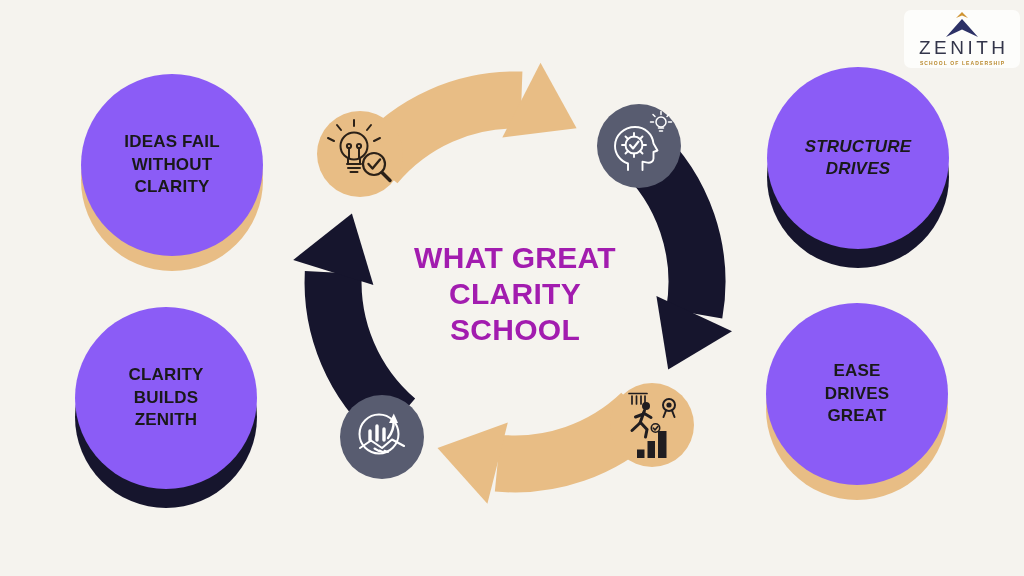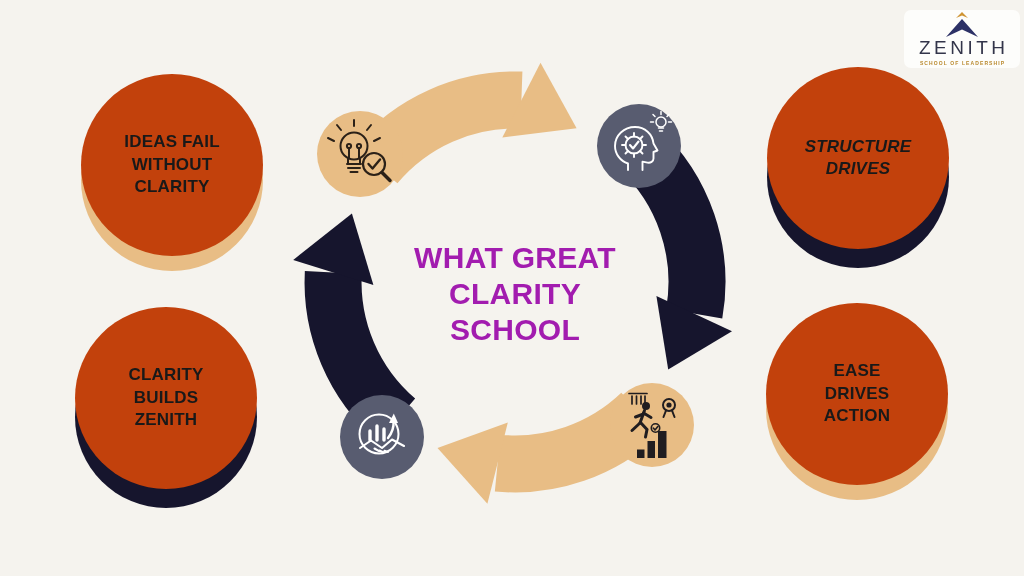--- a/index.html
+++ b/index.html
@@ -6,21 +6,21 @@
   body{
     width:1024px;height:576px;position:relative;overflow:hidden;
     background:#f5f3ee;font-family:"Liberation Sans",sans-serif;
   }
   
   .node{position:absolute;width:182px;height:182px;}
   .node-shadow{position:absolute;left:0;width:182px;height:182px;border-radius:50%;}
   .shadow-tan{background:#e8bd85;top:15px;}
   .shadow-navy{background:#16152d;top:19px;}
   .node-circle{position:absolute;left:0;top:0;width:182px;height:182px;border-radius:50%;
-    background:#c2410c;display:flex;align-items:center;justify-content:center;}
+    background:#8b5cf6;display:flex;align-items:center;justify-content:center;}
   .node-label{text-align:center;font-weight:800;font-size:17px;line-height:1.32;
     letter-spacing:.2px;color:#191919;}
   
   .title{position:absolute;left:340px;top:240px;width:350px;text-align:center;
     font-weight:800;font-size:30px;line-height:36px;letter-spacing:.3px;color:#a21caf;}
   
   .diagram{position:absolute;left:0;top:0;}
   
   .logo-card{position:absolute;left:904px;top:10px;width:116px;height:58px;
     background:#fdfdfb;border-radius:7px;display:flex;flex-direction:column;
@@ -64,21 +64,21 @@
     </div>
   </div>
 </div>
 
 <div class="node" style="left:766px;top:303px;">
   <div class="node-shadow shadow-tan"></div>
   <div class="node-circle">
     <div class="node-label">
       <div>EASE</div>
       <div>DRIVES</div>
-      <div>ACTION</div>
+      <div>GREAT</div>
     </div>
   </div>
 </div>
 
 <svg class="diagram" width="1024" height="576" viewBox="0 0 1024 576">
 
   <g fill="none">
 
     <path d="M 375.6 165 A 182 182 0 0 1 521.4 100.1" stroke="#e8bd85" stroke-width="57"></path>
     <polygon points="502.3,137.5 540.5,62.7 576.6,128.2" fill="#e8bd85"></polygon>

